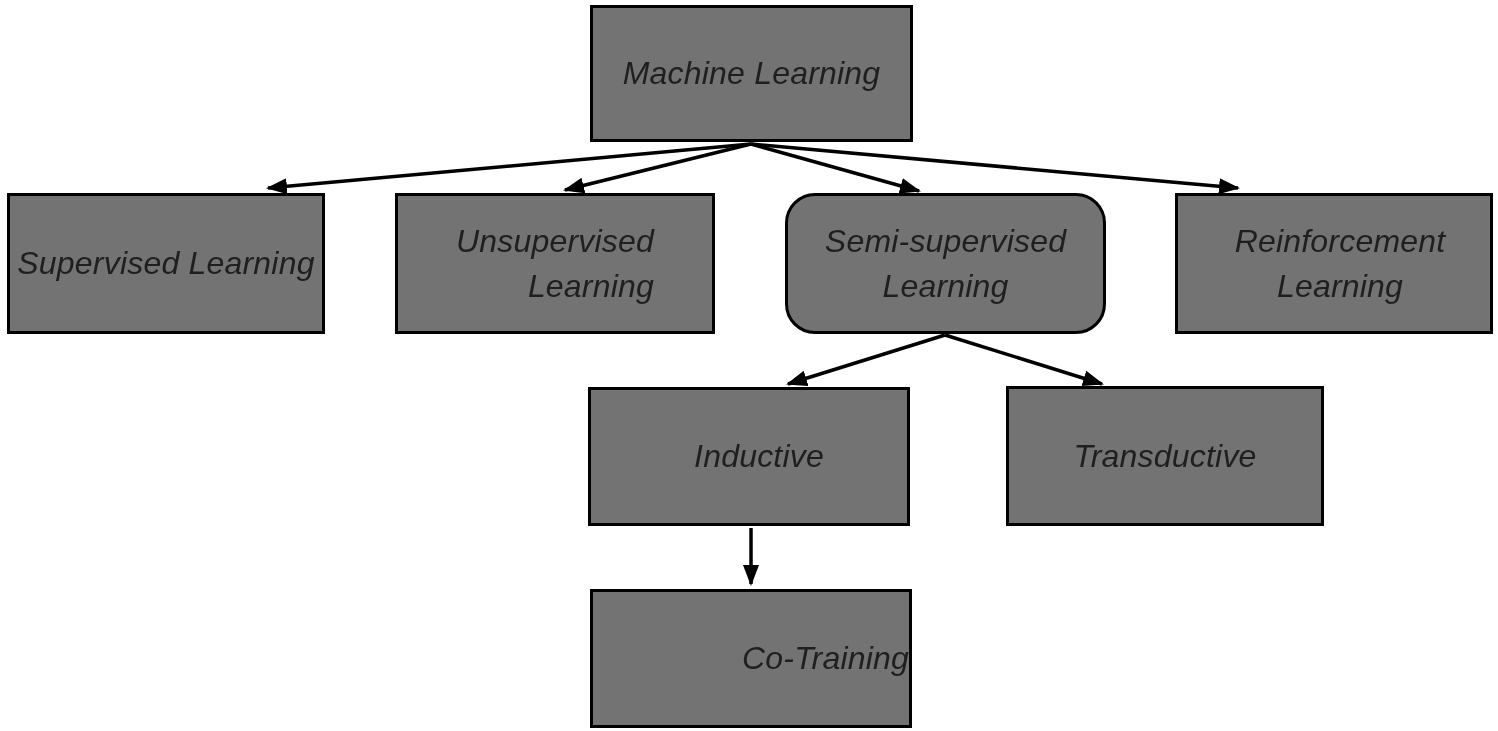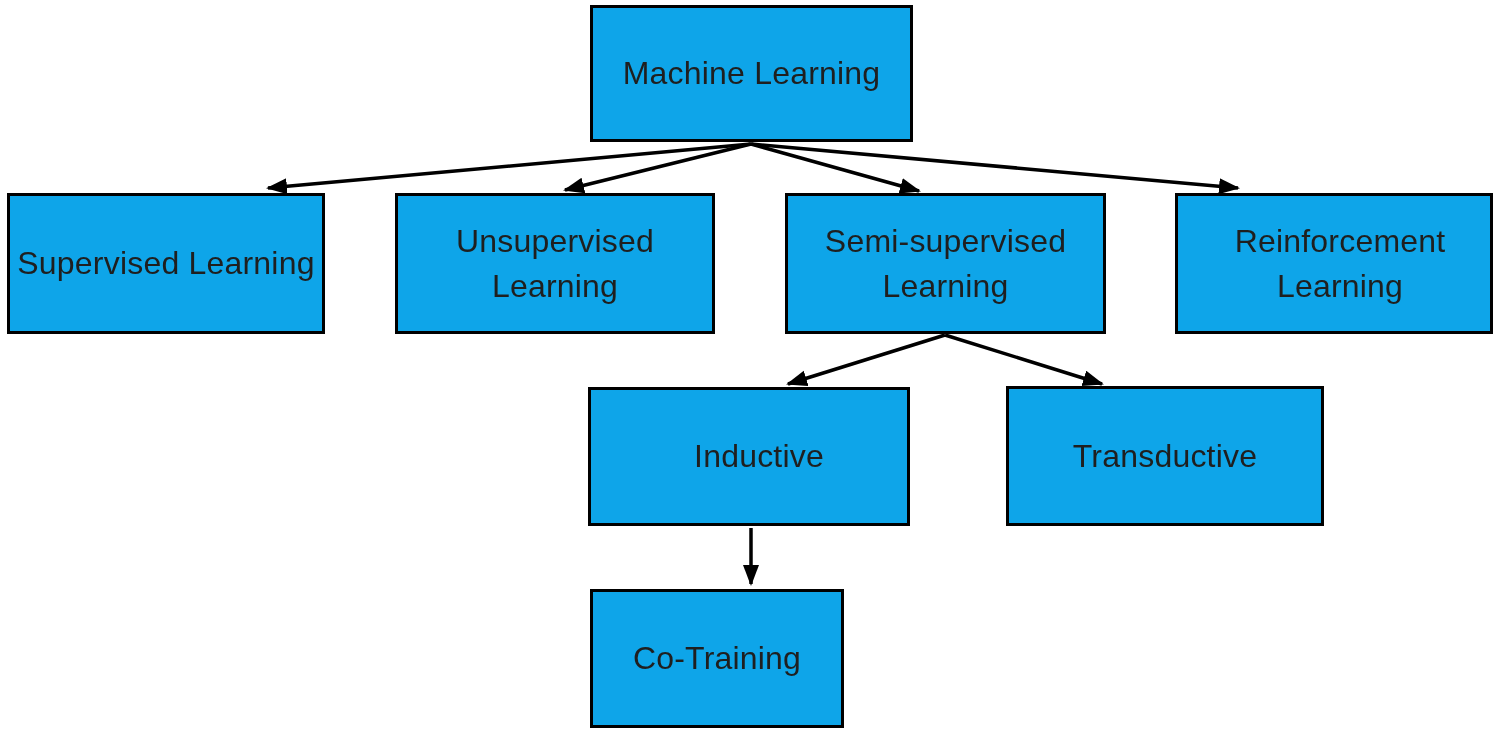--- a/index.html
+++ b/index.html
@@ -20,40 +20,41 @@
     left: 0;
     top: 0;
     width: 1498px;
     height: 731px;
     pointer-events: none;
   }
   .node {
     position: absolute;
     box-sizing: border-box;
     border: 3px solid #000000;
-    background: #0ea5e9;
+    background: #737373;
     display: flex;
     align-items: center;
     justify-content: center;
     text-align: center;
     font-size: 32px;
     line-height: 1.38;
     color: #1f1f1f;
     white-space: pre-line;
     letter-spacing: 0.2px;
+    font-style: italic;
   }
   
   .n-ml            { left: 590px;  top: 5px;   width: 323px; height: 137px; }
   .n-supervised    { left: 7px;    top: 193px; width: 318px; height: 141px; }
-  .n-unsupervised  { left: 395px;  top: 193px; width: 320px; height: 141px; }
-  .n-semi          { left: 785px;  top: 193px; width: 321px; height: 141px; }
+  .n-unsupervised  { left: 395px;  top: 193px; width: 320px; height: 141px; text-align: right; }
+  .n-semi          { left: 785px;  top: 193px; width: 321px; height: 141px; border-radius: 30px; }
   .n-reinforcement { left: 1175px; top: 193px; width: 318px; height: 141px; padding-left: 12px; }
   .n-inductive     { left: 588px;  top: 387px; width: 322px; height: 139px; padding-left: 20px; }
   .n-transductive  { left: 982px;  top: 386px; width: 318px; height: 140px; margin-left: 24px; }
-  .n-cotraining    { left: 590px;  top: 589px; width: 254px; height: 139px; }
+  .n-cotraining    { left: 590px;  top: 589px; width: 322px; height: 139px; justify-content: flex-end; }
 </style>
 </head>
 <body>
 
 <div class="canvas">
 
   <svg class="edges" viewBox="0 0 1498 731" xmlns="http://www.w3.org/2000/svg" aria-hidden="true">
     <defs>
       <marker id="arrowhead" markerUnits="userSpaceOnUse" markerWidth="22" markerHeight="18" refX="19" refY="8" orient="auto">
         <path d="M0,0 L21,8 L0,16 z" fill="#000000"></path>

